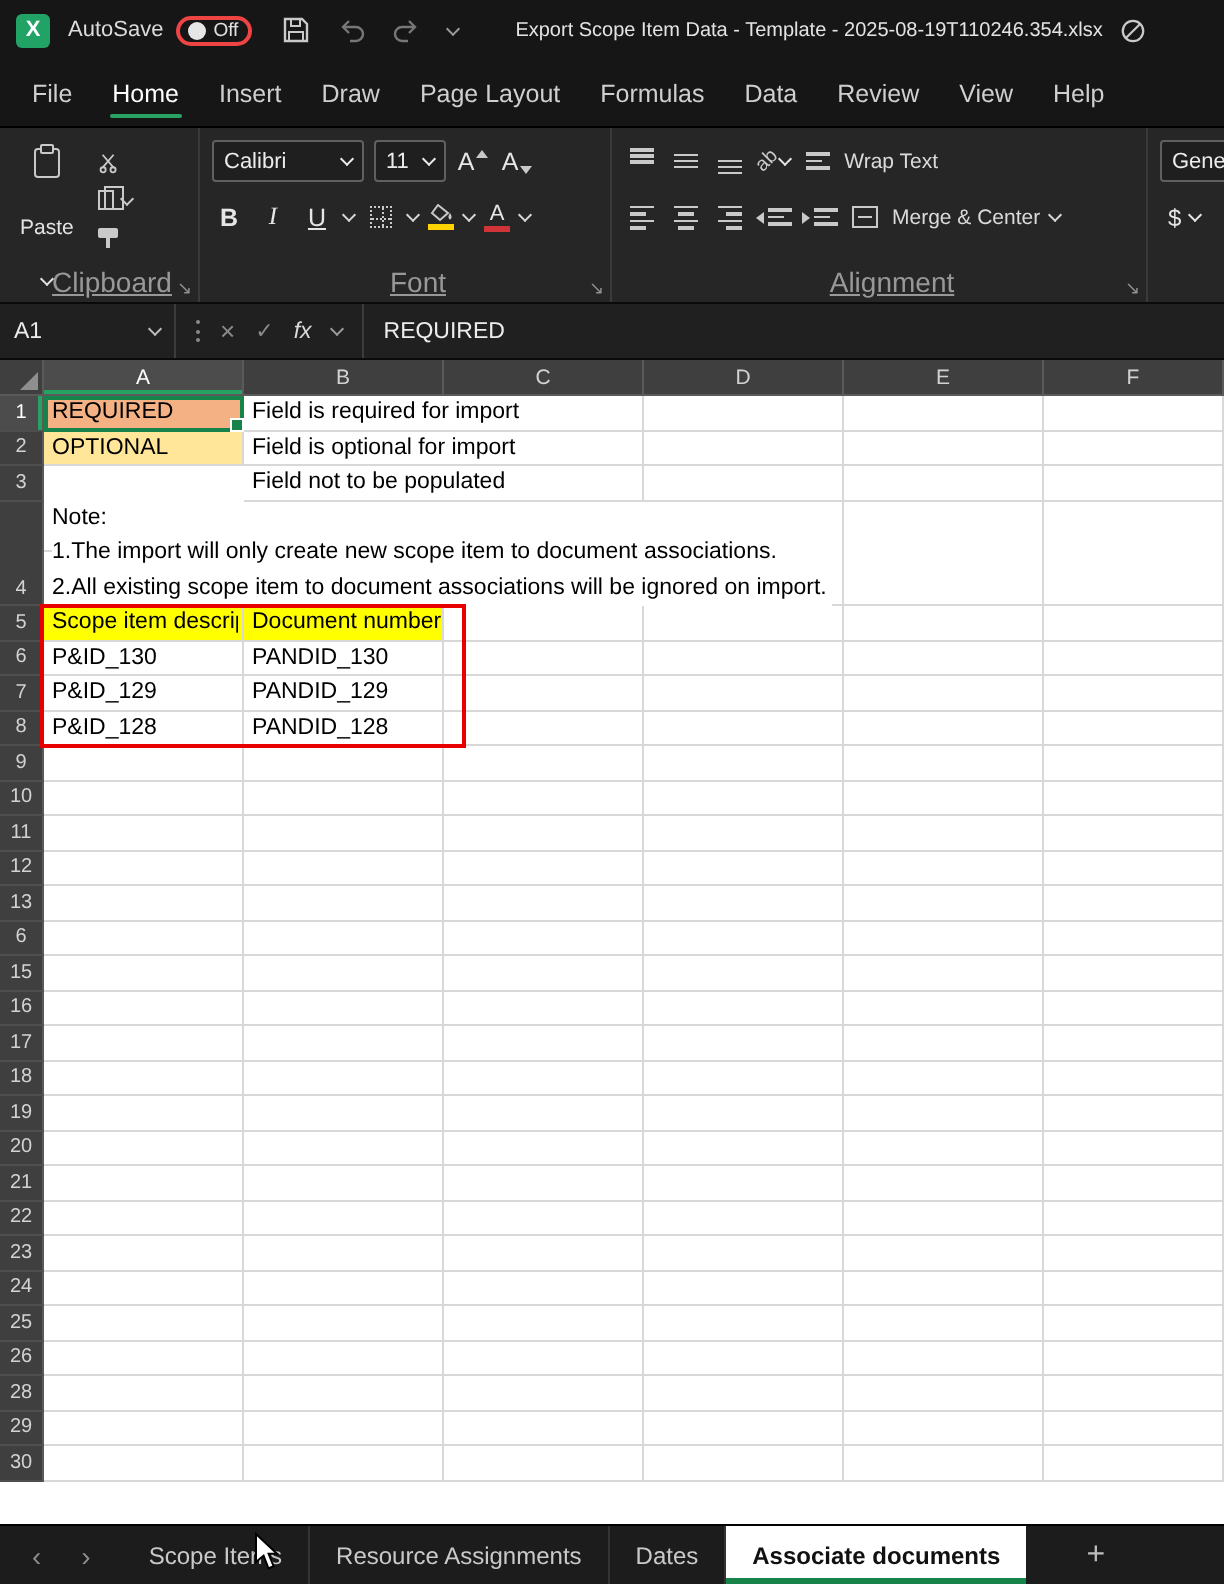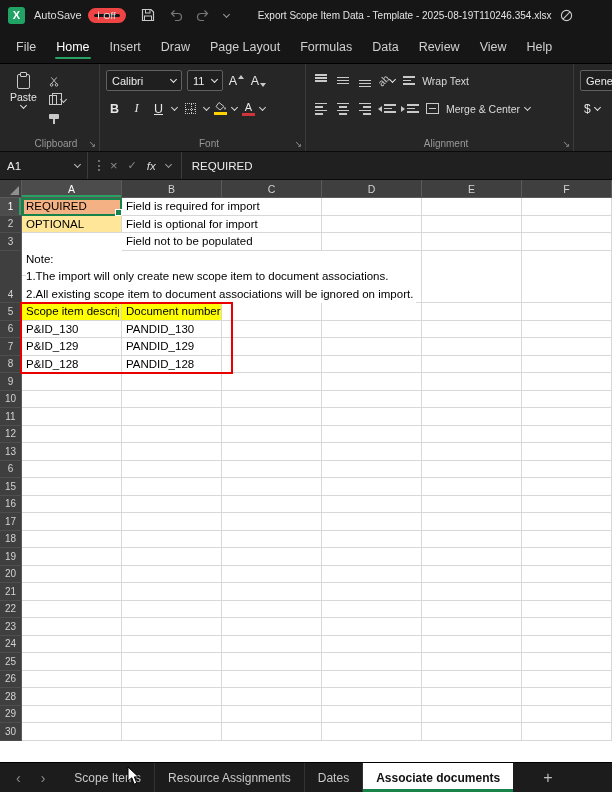--- a/index.html
+++ b/index.html
@@ -3,45 +3,45 @@
 <meta charset="utf-8">
 <style>
   * { box-sizing: border-box; margin: 0; padding: 0; }
   html,body { width:612px; height:792px; overflow:hidden; }
   body { font-family:"Liberation Sans", sans-serif; background:#fff; position:relative; }
 
   
   .titlebar { height:30px; background:#161616; display:flex; align-items:center; color:#dcdcdc; padding:0 8px; gap:9px; }
   .xl-logo { width:17px; height:17px; background:#21A366; border-radius:3px; color:#fff; font-weight:bold; font-size:11px; display:flex; align-items:center; justify-content:center; flex-shrink:0; }
   .autosave { display:flex; align-items:center; gap:6px; font-size:11px; white-space:nowrap; }
-  .toggle { width:38px; height:15px; border:6px solid #ef4444; border-radius:8px; display:flex; align-items:center; padding:1px 4px; gap:4px; }
+  .toggle { width:38px; height:15px; border:2px solid #ef4444; border-radius:8px; display:flex; align-items:center; padding:1px 4px; gap:4px; }
   .knob { width:9px; height:9px; background:#e6e6e6; border-radius:50%; }
   .toggle-state { font-size:9.5px; color:#e0e0e0; }
   .qat { display:flex; align-items:center; gap:13px; margin-left:6px; }
   .chev { display:inline-block; width:5px; height:5px; border-right:1.2px solid currentColor; border-bottom:1.2px solid currentColor; transform:rotate(45deg); margin-top:-2px; }
   .title-text { font-size:10px; color:#e3e3e3; margin-left:20px; white-space:nowrap; }
   .label-area { margin-left:auto; display:flex; align-items:center; gap:5px; font-size:11.5px; white-space:nowrap; overflow:hidden; width:70px; flex-shrink:0; color:#d6d6d6; }
 
   
   .menubar { height:34px; background:#161616; display:flex; align-items:center; color:#cfcfcf; font-size:12.5px; border-bottom:1px solid #000; padding-left:6px; }
   .mitem { padding:0 10px; height:100%; display:flex; align-items:center; position:relative; white-space:nowrap; }
   .mitem.active { color:#fff; }
   .mitem.active::after { content:""; position:absolute; left:9px; right:9px; bottom:4px; height:2.5px; background:#27A263; border-radius:2px; }
 
   
   .ribbon { height:88px; background:#262626; display:flex; color:#d6d6d6; border-bottom:1px solid #0a0a0a; }
   .rgroup { position:relative; border-right:1px solid #3a3a3a; padding:6px 6px 16px; }
   .g-clip { width:100px; } .g-font { width:206px; } .g-align { width:268px; }
   .g-num { flex:1; overflow:hidden; border-right:none; padding-right:0; }
-  .rg-label { position:absolute; bottom:2px; left:13px; right:0; text-align:center; font-size:10px; color:#989898; }
+  .rg-label { position:absolute; bottom:2px; left:13px; right:0; text-align:center; font-size:14px; color:#989898;text-decoration:underline; }
   .launcher { position:absolute; right:3px; bottom:2px; font-size:9px; color:#8f8f8f; }
   .rg-rows { display:flex; flex-direction:column; gap:7px; }
   .frow { display:flex; align-items:center; gap:5px; height:21px; }
   .clip-wrap { display:flex; gap:8px; }
-  .paste { display:flex; flex-direction:column; align-items:center; gap:2px; font-size:10.5px; padding:2px 4px; color:#e3e3e3; }
+  .paste { display:flex; flex-direction:column; align-items:center; gap:19px; font-size:10.5px; padding:2px 4px; color:#e3e3e3; }
   .clipic { width:13px; height:15px; border:1.3px solid #c9c9c9; border-radius:2px; position:relative; margin-top:2px; }
   .clipic::before { content:""; position:absolute; top:-3px; left:2.2px; width:5px; height:3px; border:1.3px solid #c9c9c9; background:#262626; border-radius:1px; }
   .smallstack { display:flex; flex-direction:column; gap:7px; padding-top:5px; }
   .sbtn { display:flex; align-items:center; gap:4px; height:12px; color:#c9c9c9; }
   .copyic { width:8px; height:10px; border:1.2px solid #c9c9c9; position:relative; }
   .copyic::before { content:""; position:absolute; left:1.8px; top:-3.5px; width:8px; height:10px; border:1.2px solid #c9c9c9; }
   .paintic { width:10px; height:5px; background:#c9c9c9; border-radius:1px; position:relative; margin-bottom:5px; }
   .paintic::after { content:""; position:absolute; left:4px; top:5px; width:2px; height:5px; background:#c9c9c9; }
   .combo { height:21px; background:#1f1f1f; border:1px solid #606060; border-radius:2px; display:flex; align-items:center; padding:0 5px; font-size:11px; color:#ececec; gap:4px; white-space:nowrap; }
   .combo .chev { margin-left:auto; flex-shrink:0; }

